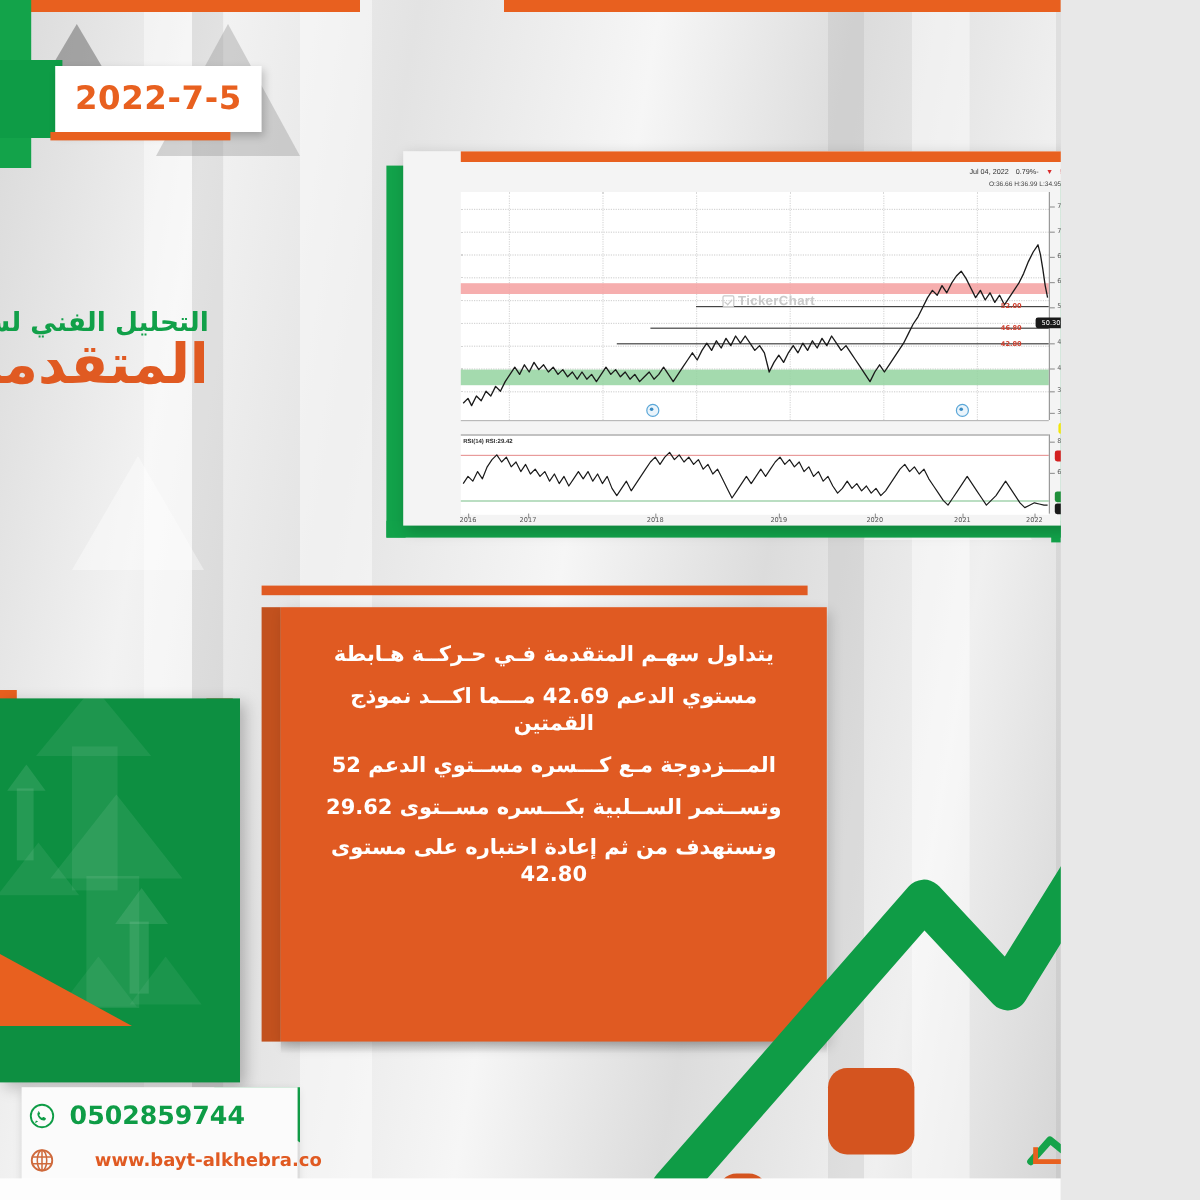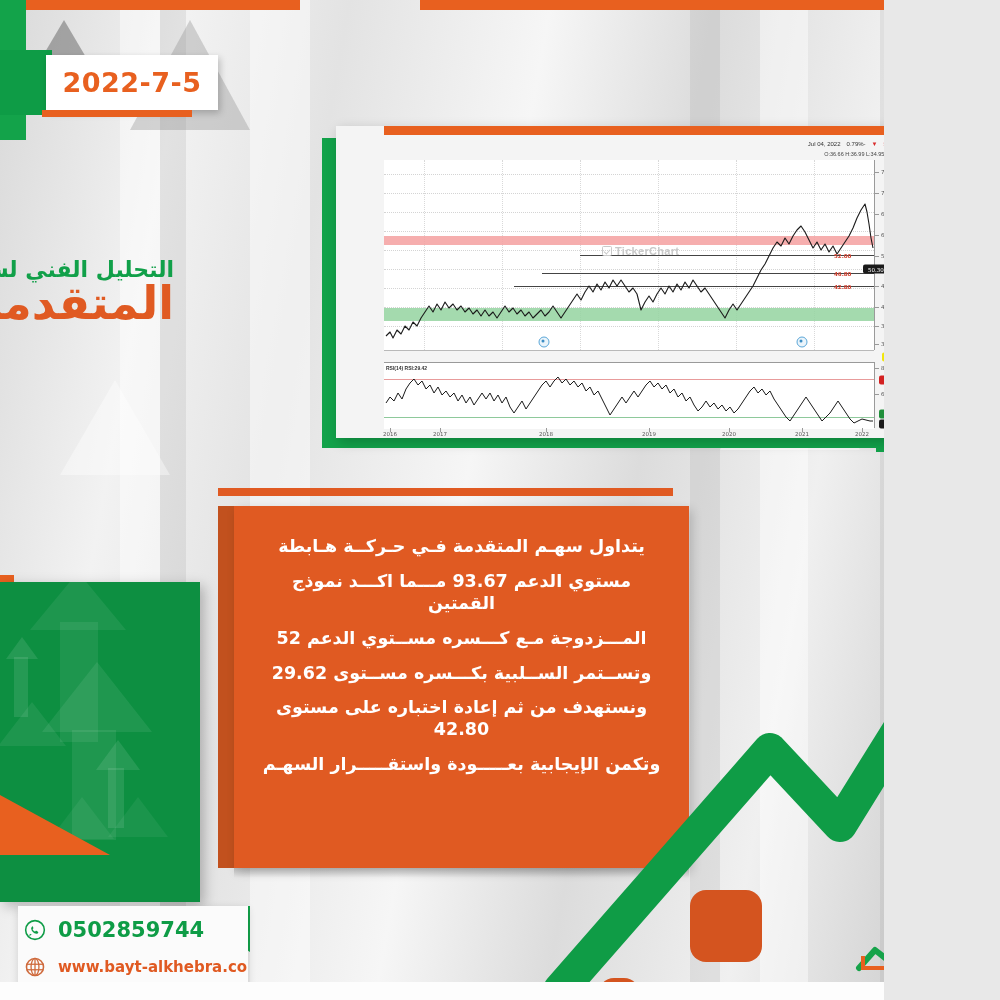--- a/index.html
+++ b/index.html
@@ -129,21 +129,21 @@
   
   .contact-card{position:absolute;left:18px;top:906px;width:230px;height:88px;background:#fbfbfb;
      box-shadow:0 2px 8px rgba(0,0,0,.14);}
   .contact-green-tri{position:absolute;left:178px;top:906px;width:0;height:0;
      border-left:72px solid transparent;border-top:46px solid #12a24a;}
   .contact-row{position:absolute;display:flex;align-items:center;gap:12px;}
   .contact-row.phone{left:24px;top:918px;}
   .contact-row.web{left:24px;top:956px;}
   .contact-row .txt{font-size:21px;font-weight:bold;font-family:"DejaVu Sans",sans-serif;}
   .contact-row.phone .txt{color:#0e9c46;}
-  .contact-row.web .txt{font-size:15px;color:#e05a22;}
+  .contact-row.web .txt{font-size:15px;color:#e05a22;margin-left:21px;}
   .ic{width:22px;height:22px;flex:0 0 22px;}
 
   
   .logo{position:absolute;left:855px;top:900px;width:130px;height:78px;}
   .logo-ar{position:absolute;right:2px;bottom:4px;text-align:right;direction:rtl;line-height:1;}
   .logo-ar .top{color:#e8601f;font-size:15px;font-weight:bold;font-family:"DejaVu Sans",sans-serif;}
   .logo-ar .bot{color:#16a34a;font-size:31px;font-weight:bold;font-family:"DejaVu Sans",sans-serif;margin-top:-4px;}
   .bottom-white{position:absolute;left:0;bottom:0;width:1000px;height:18px;background:#fdfdfd;}
 </style>
 </head>
@@ -318,25 +318,24 @@
       <div class="xmark" style="left:478px;"></div>
       <div class="xtick" style="left:478px;">2022</div>
     </div>
   </div>
 
   <div class="body-accent"></div>
   <div class="body-side"></div>
   <div class="body-card">
     <div class="body-text">
       <p>يتداول سهـم المتقدمة فـي حـركــة هـابطة</p>
-      <p>مستوي الدعم 93.67 مـــما اكـــد نموذج القمتين</p>
+      <p>مستوي الدعم 42.69 مـــما اكـــد نموذج القمتين</p>
       <p>المـــزدوجة مـع كـــسره مســتوي الدعم 52</p>
       <p>وتســتمر الســلبية بكـــسره مســتوى 29.62</p>
       <p>ونستهدف من ثم إعادة اختباره على مستوى 42.80</p>
-      <p>وتكمن الإيجابية بعـــــودة واستقـــــرار السهـم</p>
     </div>
   </div>
   <div class="body-shadow"></div>
 
   <div class="big-arrow-wrap">
     <svg width="480" height="440" viewBox="0 0 480 440">
       <polyline points="40,430 250,190 320,265 410,120" fill="none" stroke="#0f9c46" stroke-width="34" stroke-linecap="round" stroke-linejoin="round"></polyline>
       <polygon points="378,60 470,60 470,152 437,120 400,156 370,126 408,90" fill="#d4541f"></polygon>
     </svg>
   </div>

